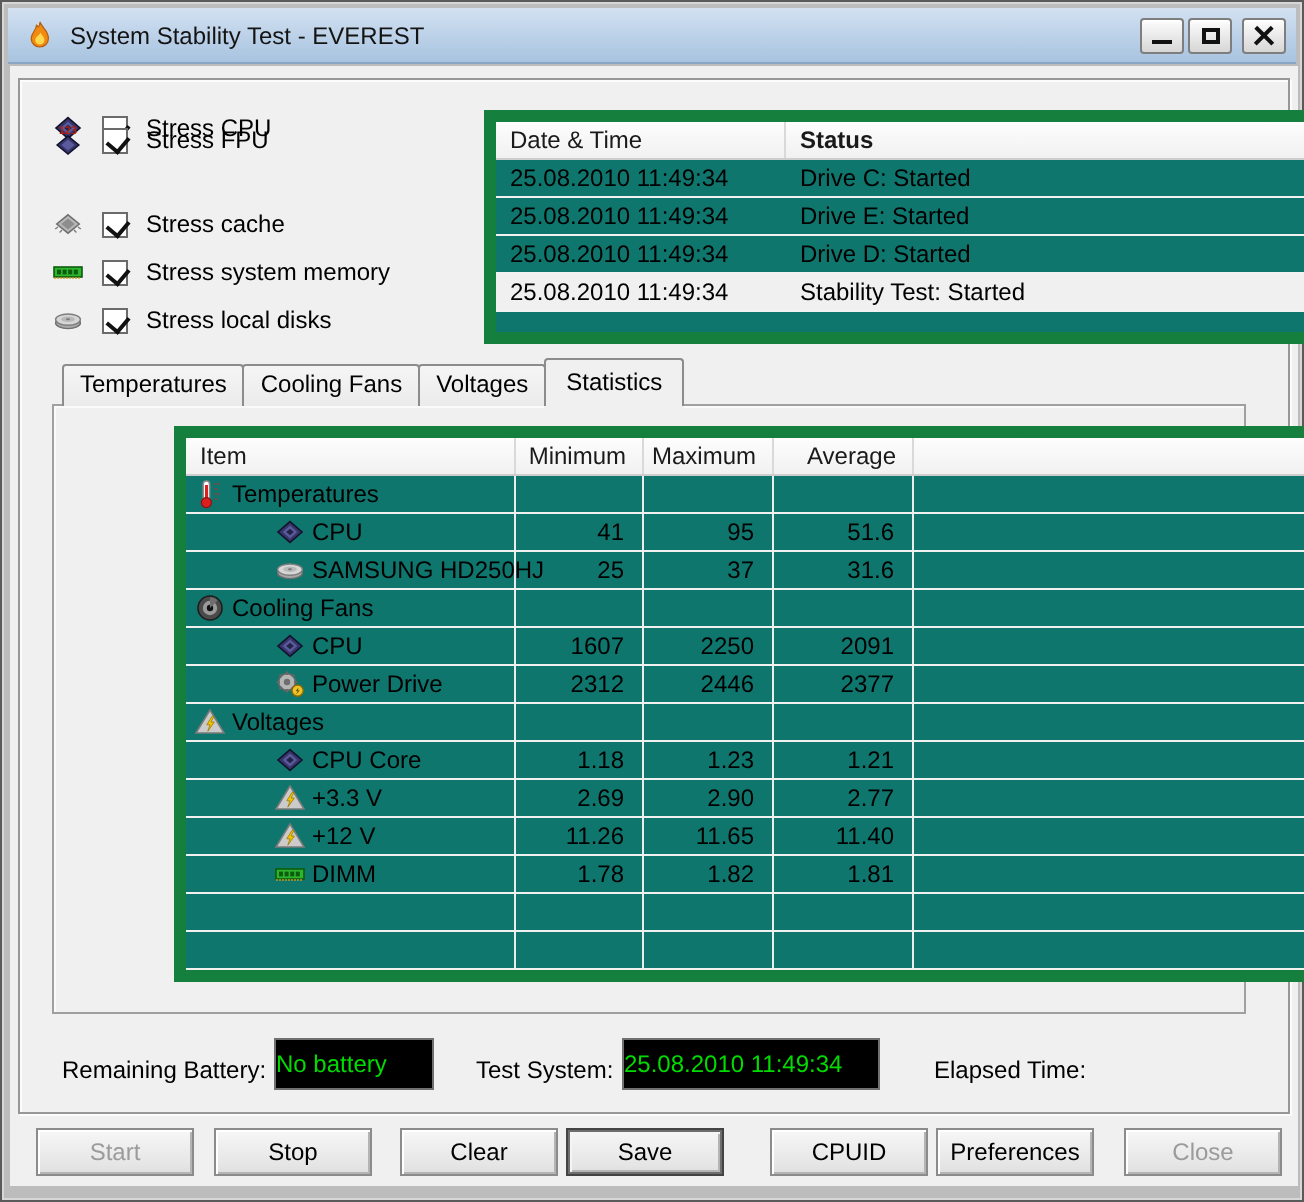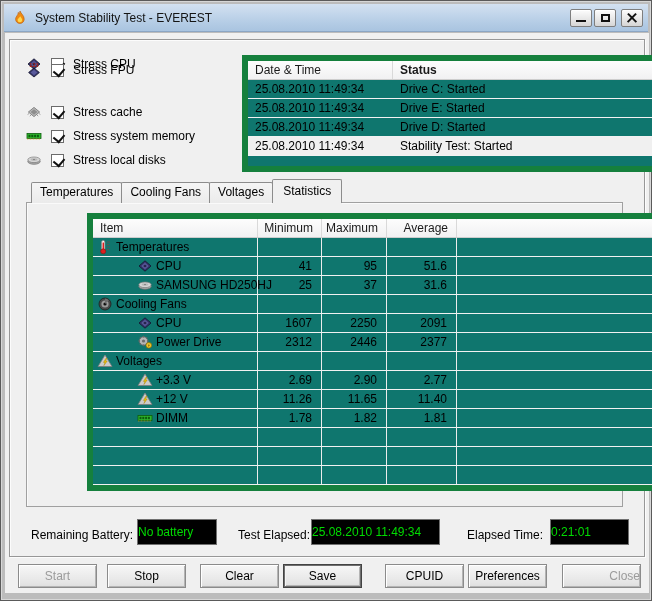--- a/index.html
+++ b/index.html
@@ -323,20 +323,36 @@
           </div>
         <div class="s-num"></div>
           <div class="s-num w65"></div>
           <div class="s-num w70"></div>
           <div class="s-fill"></div>
       </div>
       <div class="srow">
         <div class="s-item child">
             <span class="ic">
               <svg width="16" height="16" viewBox="0 0 16 16">
+                <path d="M8 2.8L14 8 8 13.2 2 8z" fill="#36366b" stroke="#12122c" stroke-width="0.8"></path>
+                <path d="M8 4.8L11.6 8 8 11.2 4.4 8z" fill="#5a5a9c"></path>
+                <path d="M8 6.4L9.9 8 8 9.6 6.1 8z" fill="#232347"></path>
+              </svg>
+            </span>
+            <span class="txt">CPU Core</span>
+          </div>
+        <div class="s-num">1.18</div>
+          <div class="s-num w65">1.23</div>
+          <div class="s-num w70">1.21</div>
+          <div class="s-fill"></div>
+      </div>
+      <div class="srow">
+        <div class="s-item child">
+            <span class="ic">
+              <svg width="16" height="16" viewBox="0 0 16 16">
                 <path d="M8 2L15 13.5H1z" fill="#cbcbcb" stroke="#7b7b7b" stroke-width="0.8"></path>
                 <path d="M9 5.2L6.4 9.4h1.6L6.9 12.6l3.3-4.6H8.5l1.5-2.8z" fill="#f1c400" stroke="#9c7a00" stroke-width="0.4"></path>
               </svg>
             </span>
             <span class="txt">+3.3 V</span>
           </div>
         <div class="s-num">2.69</div>
           <div class="s-num w65">2.90</div>
           <div class="s-num w70">2.77</div>
           <div class="s-fill"></div>
@@ -394,26 +410,25 @@
           <div class="s-item"></div>
           <div class="s-num"></div>
           <div class="s-num w65"></div>
           <div class="s-num w70"></div>
           <div class="s-fill"></div>
         </div>
     </div>
 
     <span class="stat-label" style="left:26px;">Remaining Battery:</span>
     <div class="led" style="left:132px; width:80px;">No battery</div>
-    <span class="stat-label" style="left:233px;">Test Elapsed:</span>
+    <span class="stat-label" style="left:233px;">Test System:</span>
     <div class="led" style="left:306px; width:129px;">25.08.2010 11:49:34</div>
     <span class="stat-label" style="left:462px;">Elapsed Time:</span>
-    <div class="led" style="left:545px; width:79px;">0:21:01</div>
 
     <div class="btn disabled" style="left:13px;">Start</div>
     <div class="btn" style="left:102px;">Stop</div>
     <div class="btn" style="left:195px;">Clear</div>
     <div class="btn default" style="left:278px;">Save</div>
     <div class="btn" style="left:380px;">CPUID</div>
     <div class="btn" style="left:463px;">Preferences</div>
-    <div class="btn disabled" style="left:557px;text-align:right;">Close</div>
+    <div class="btn disabled" style="left:557px;">Close</div>
   </div>
 </div>
 
 </body></html>

